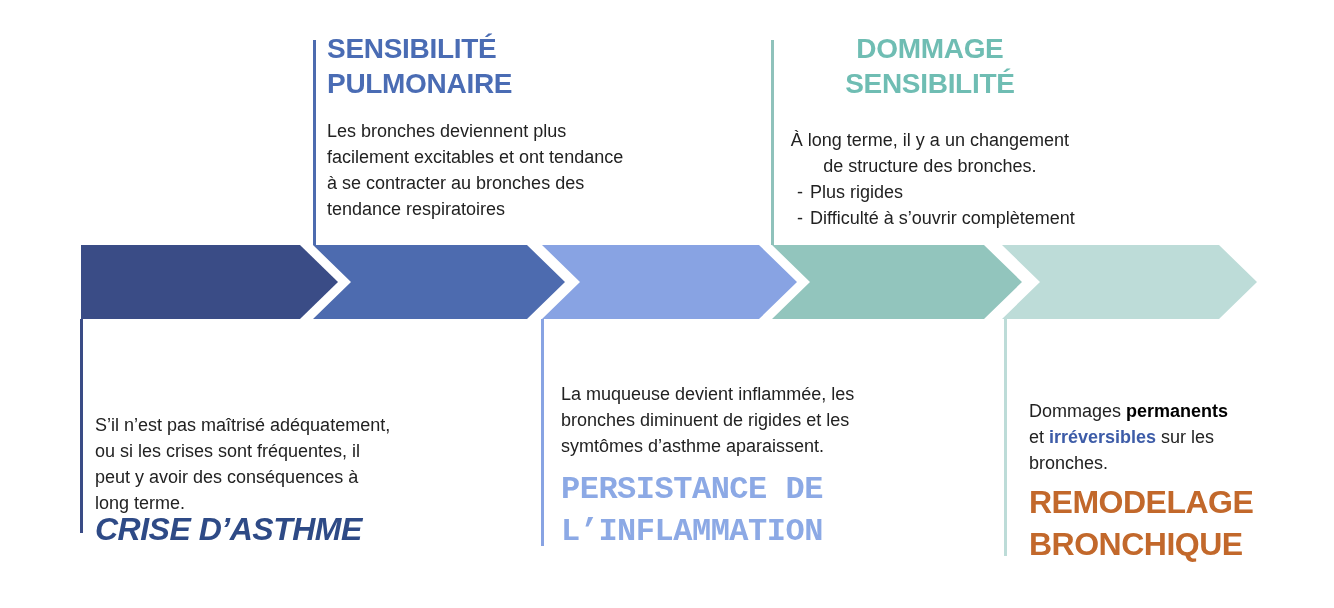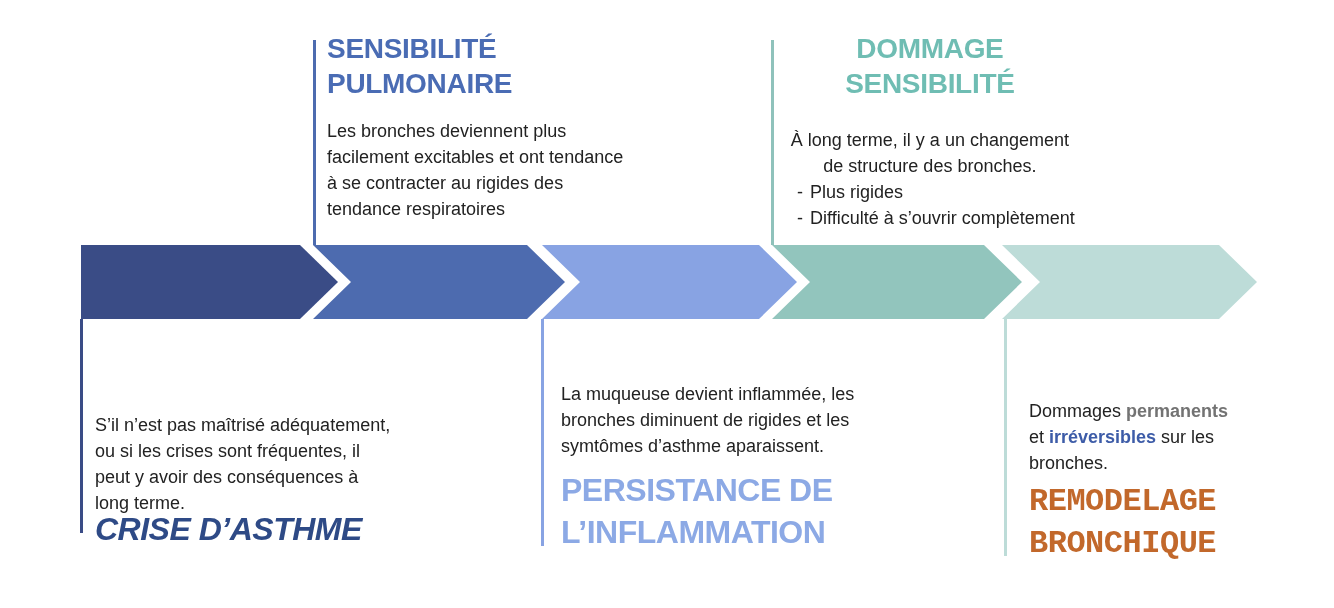--- a/index.html
+++ b/index.html
@@ -50,24 +50,24 @@
   #stage-sensibilite { left: 327px; top: 31px; }
   #stage-sensibilite .stage-title { margin-bottom: 17px; }
 
   #stage-dommage { left: 785px; top: 31px; text-align: center; }
   #stage-dommage .stage-title { margin-bottom: 26px; }
 
   #stage-crise { left: 95px; top: 412px; }
   #stage-crise .stage-title { margin-top: -8px; }
 
   #stage-persistance { left: 561px; top: 381px; }
-  #stage-persistance .stage-title { margin-top: 10px; }
+  #stage-persistance .stage-title { margin-top: 10px; font-family: Liberation Mono, monospace; }
 
   #stage-remodelage { left: 1029px; top: 398px; }
-  #stage-remodelage .stage-title { margin-top: 5px; font-family: Liberation Mono, monospace; }
+  #stage-remodelage .stage-title { margin-top: 5px; }
 </style>
 </head>
 <body>
 
 <div class="canvas">
 
   <svg class="arrow-band" viewBox="0 0 1334 74" width="1334" height="74">
     <polygon points="81,0 300,0 338,37 300,74 81,74" fill="#3A4C86"></polygon>
     <polygon points="313,0 527,0 565,37 527,74 313,74 351,37" fill="#4D6BAF"></polygon>
     <polygon points="542,0 759,0 797,37 759,74 542,74 580,37" fill="#88A3E3"></polygon>
@@ -82,21 +82,21 @@
   <div class="accent-line" id="line-remodelage" style="background-color: rgb(189, 220, 216);"></div>
 
   <section class="stage stage--top" id="stage-sensibilite">
     <h2 class="stage-title" style="color: rgb(74, 108, 180);">
       <span class="tline">SENSIBILITÉ</span>
       <span class="tline">PULMONAIRE</span>
     </h2>
     <div class="stage-body">
       <div class="bline">Les bronches deviennent plus</div>
       <div class="bline">facilement excitables et ont tendance</div>
-      <div class="bline">à se contracter au rigides des</div>
+      <div class="bline">à se contracter au bronches des</div>
       <div class="bline">tendance respiratoires</div>
     </div>
   </section>
 
   <section class="stage stage--top" id="stage-dommage">
     <h2 class="stage-title" style="color: rgb(111, 189, 179);">
       <span class="tline">DOMMAGE</span>
       <span class="tline">SENSIBILITÉ</span>
     </h2>
     <div class="stage-body">
@@ -132,21 +132,21 @@
       <div class="bline">symtômes d’asthme aparaissent.</div>
     </div>
     <h2 class="stage-title" style="color: rgb(140, 169, 229);">
       <span class="tline">PERSISTANCE DE</span>
       <span class="tline">L’INFLAMMATION</span>
     </h2>
   </section>
 
   <section class="stage stage--bottom" id="stage-remodelage">
     <div class="stage-body">
-      <div class="bline"><span>Dommages </span><span class="em" style="color: #737373;">permanents</span></div>
+      <div class="bline"><span>Dommages </span><span class="em" style="color: #000000;">permanents</span></div>
       <div class="bline"><span>et </span><span class="em" style="color: rgb(61, 92, 168);">irréversibles</span><span> sur les</span></div>
       <div class="bline"><span>bronches.</span></div>
     </div>
     <h2 class="stage-title" style="color: rgb(194, 104, 43);">
       <span class="tline">REMODELAGE</span>
       <span class="tline">BRONCHIQUE</span>
     </h2>
   </section>
 
 </div>

